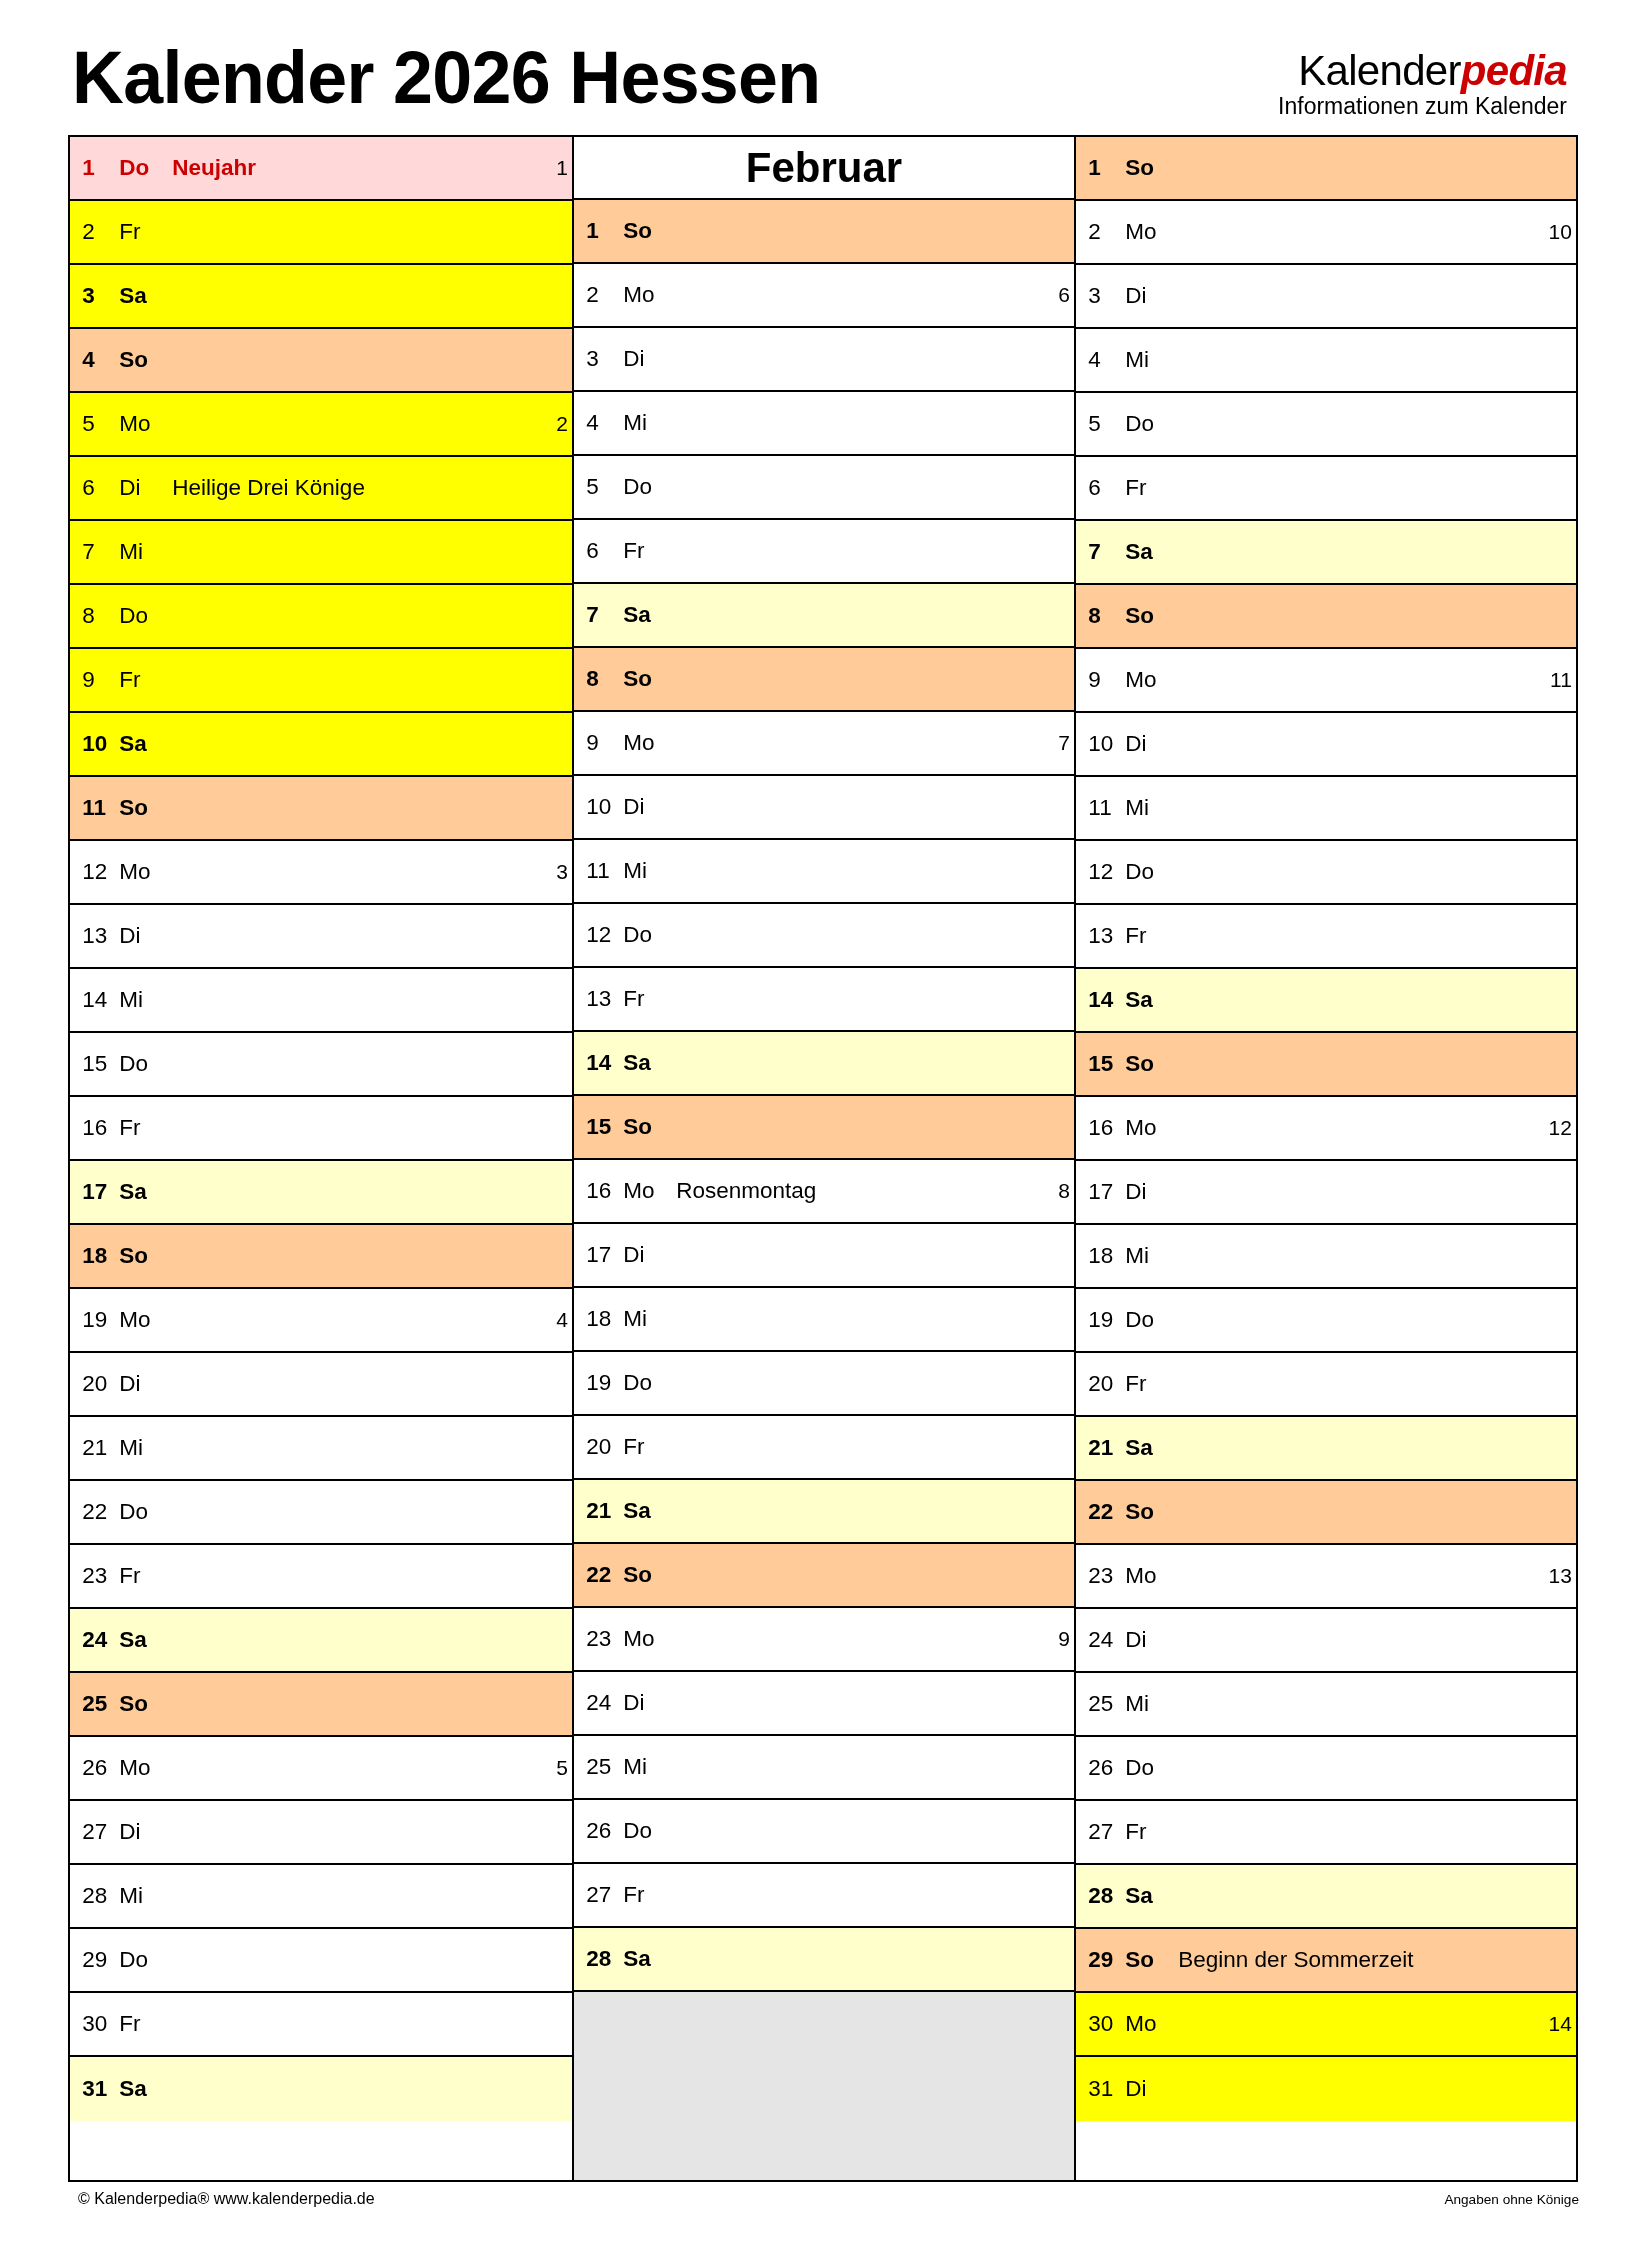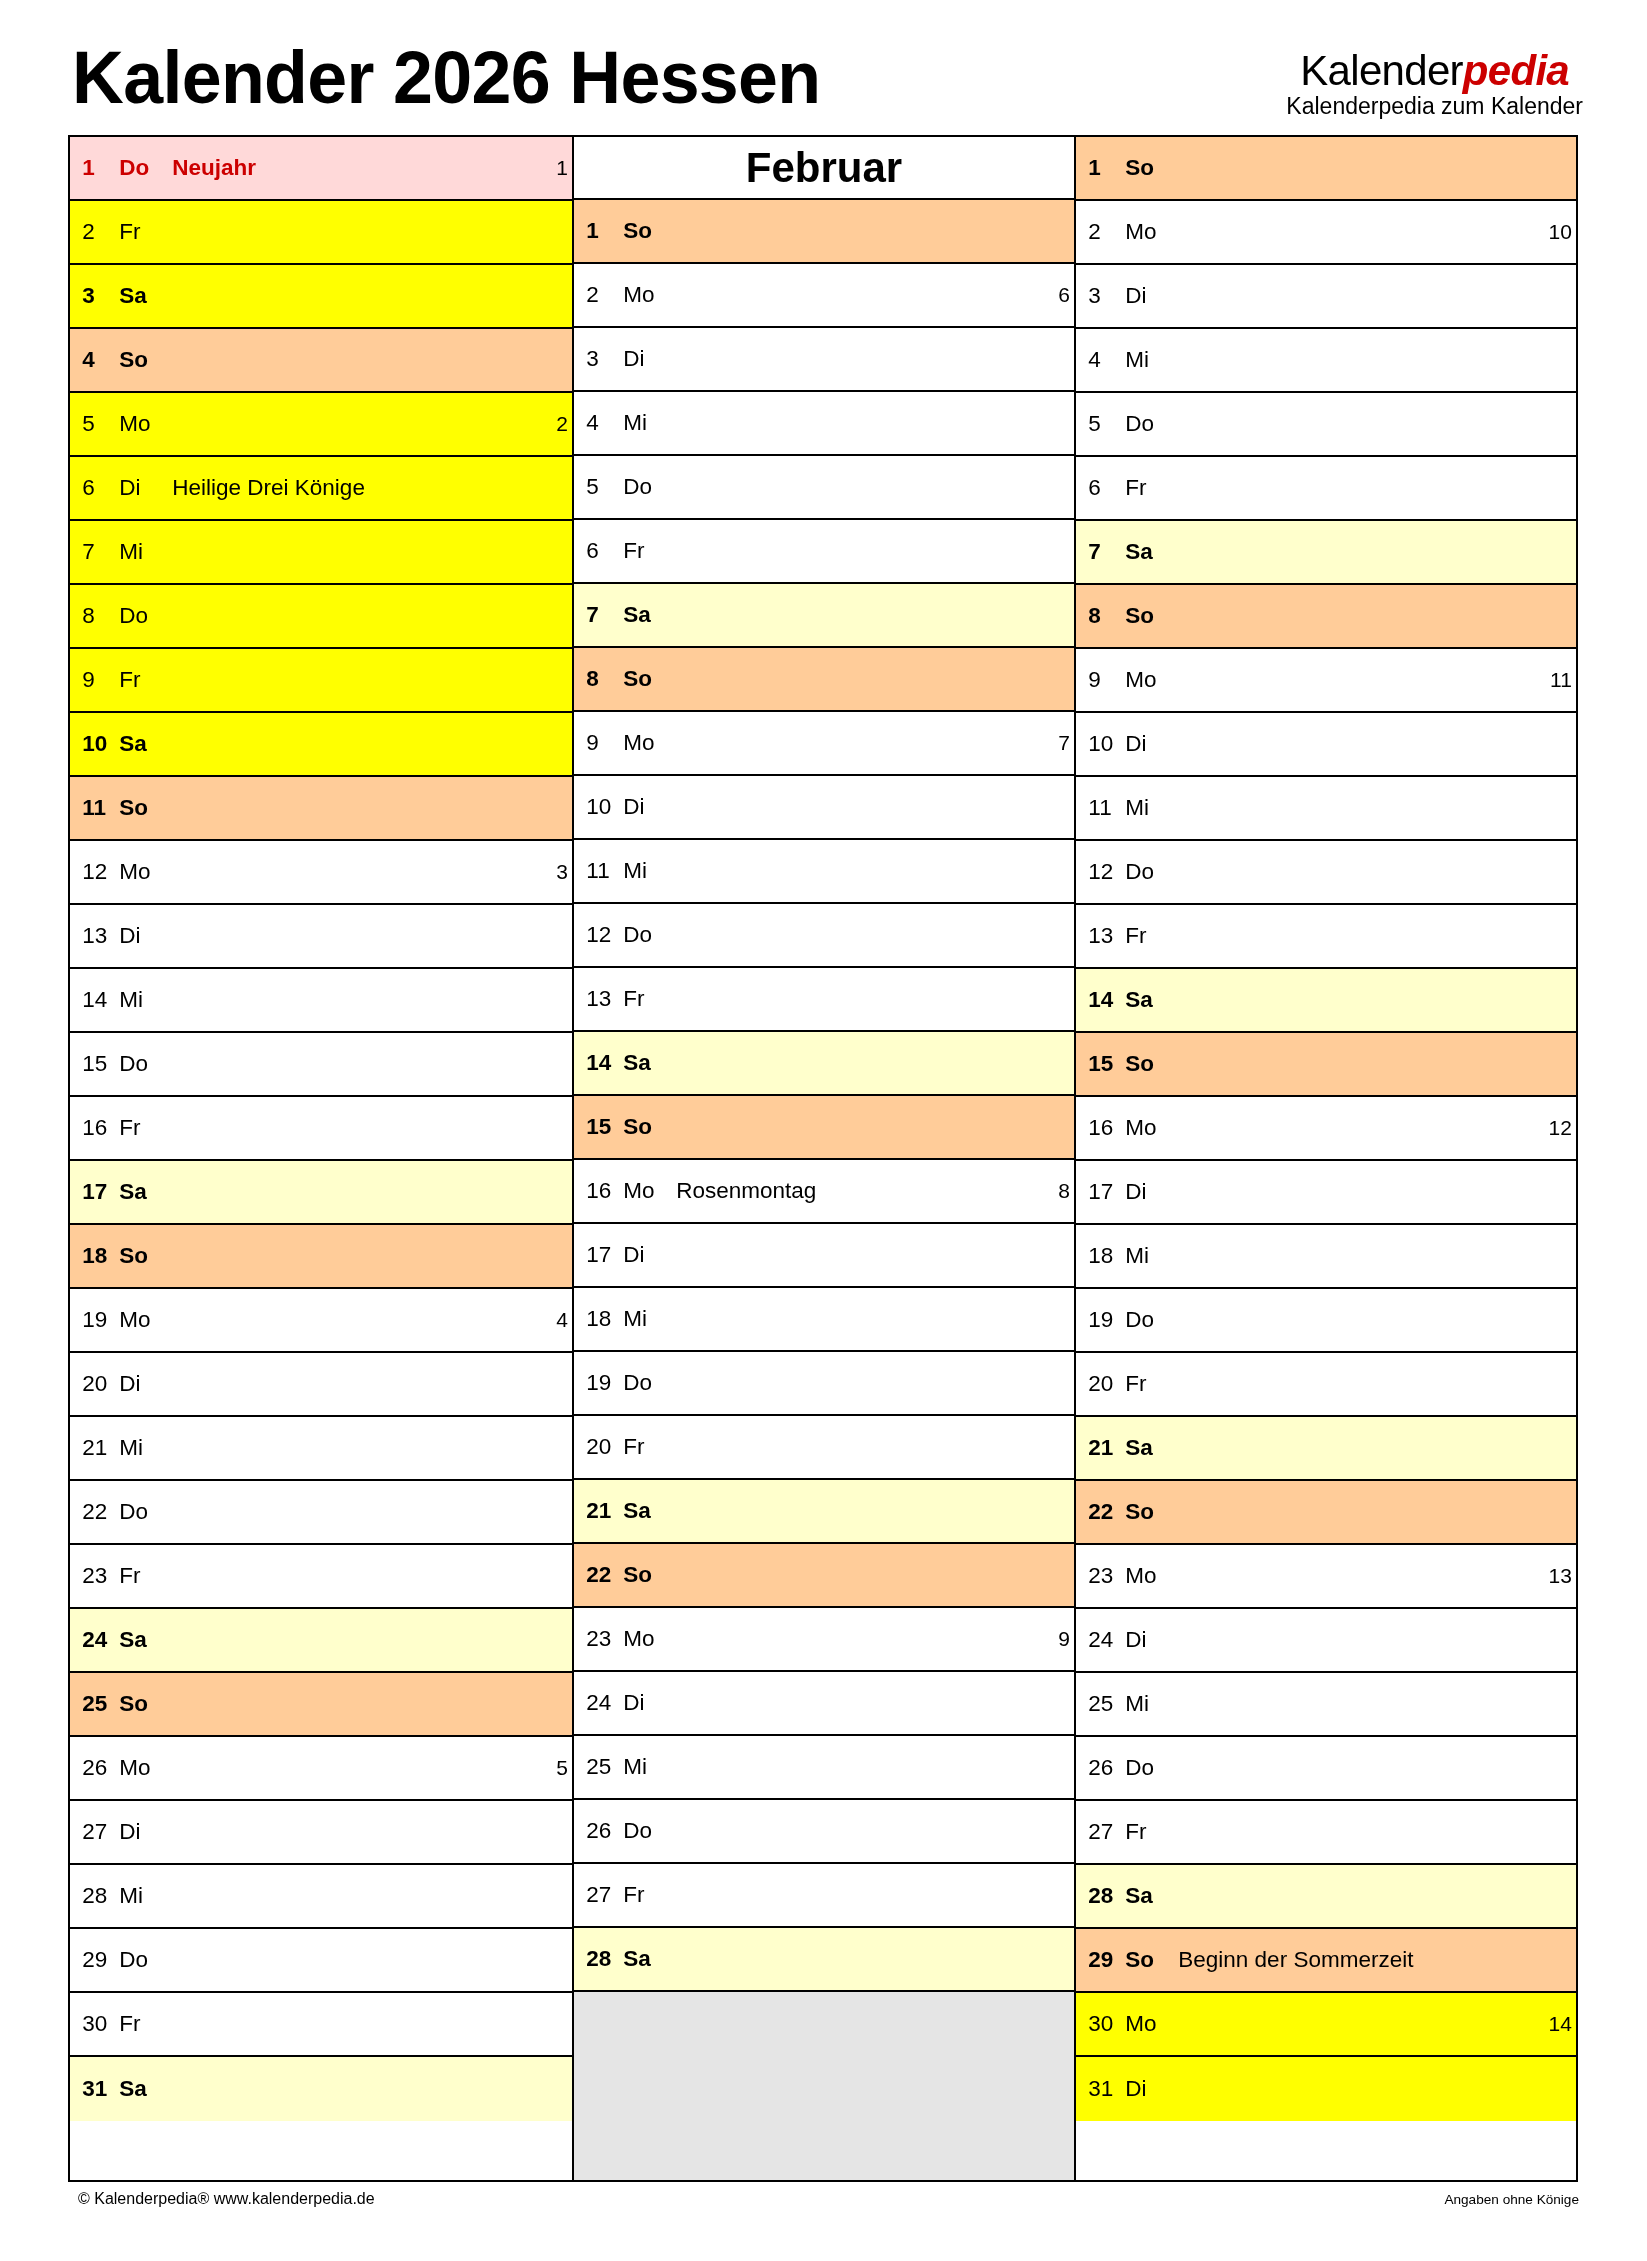--- a/index.html
+++ b/index.html
@@ -1,20 +1,20 @@
 <!DOCTYPE html>
 <html style="font-size:11px"><head>
 <meta charset="utf-8">
 <style>
   html, body { margin: 0; padding: 0; background: #ffffff; }
   body { width: 1647px; height: 2261px; position: relative; overflow: hidden;
          font-family: "Liberation Sans", sans-serif; color: #000; }
   .title { position: absolute; left: 72px; top: 34px; font-size: 74px; font-weight: bold;
            letter-spacing: -0.7px; line-height: 88px; white-space: nowrap; transform: scaleX(0.97); transform-origin: left; }
-  .logo { position: absolute; right: 64px; top: 48px; text-align: center; }
+  .logo { position: absolute; right: 80px; top: 48px; text-align: right; }
   .logo-main { font-size: 42px; line-height: 45px; letter-spacing: -0.7px; }
   .logo-main .accent { font-weight: bold; font-style: italic; }
   .logo-sub { font-size: 23px; line-height: 26px; }
   .cal { position: absolute; left: 68px; top: 135px; width: 1510px; height: 2047px;
          border: 2.7px solid #000; box-sizing: border-box; display: flex; }
   .month { width: 503px; height: 100%; display: flex; flex-direction: column; box-sizing: border-box; }
   .month + .month { border-left: 2.7px solid #000; }
   .month-head { height: 61px; flex: 0 0 61px; border-bottom: 2.7px solid #000; display: flex;
                 align-items: center; justify-content: center; font-size: 42px; font-weight: bold; }
   .row { flex: 0 0 64px; height: 64px; box-sizing: border-box; border-bottom: 2.7px solid #000;
@@ -31,21 +31,21 @@
   .footer-left { position: absolute; left: 78px; top: 2190px; font-size: 16px; white-space: nowrap; }
   .footer-right { position: absolute; right: 68px; top: 2192px; font-size: 13.6px; white-space: nowrap; }
 </style>
 </head>
 <body>
 
 <div class="title">Kalender 2026 Hessen</div>
 
 <div class="logo">
   <div class="logo-main"><span>Kalender</span><span class="accent" style="color: rgb(204, 0, 0);">pedia</span></div>
-  <div class="logo-sub">Kalenderpedia zum Kalender</div>
+  <div class="logo-sub">Informationen zum Kalender</div>
 </div>
 
 <div class="cal">
   <div class="month">
   <div class="row bold red" style="background: rgb(255, 217, 217); color: rgb(204, 0, 0);">
         <span class="d">1</span>
         <span class="w">Do</span>
         <span class="e">Neujahr</span>
         <span class="k">1</span>
       </div>

